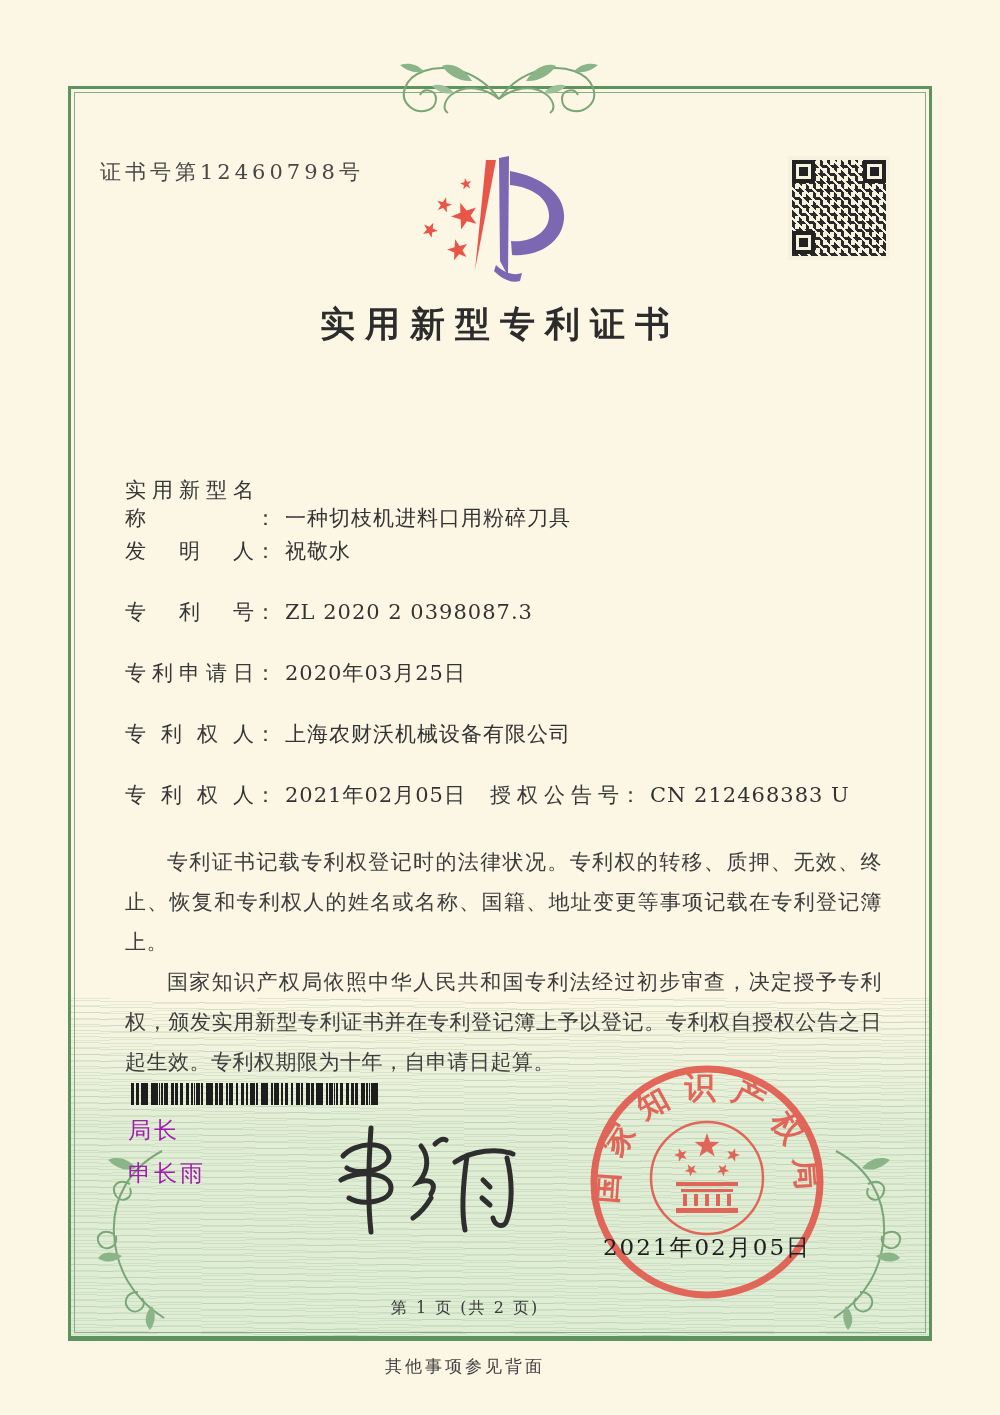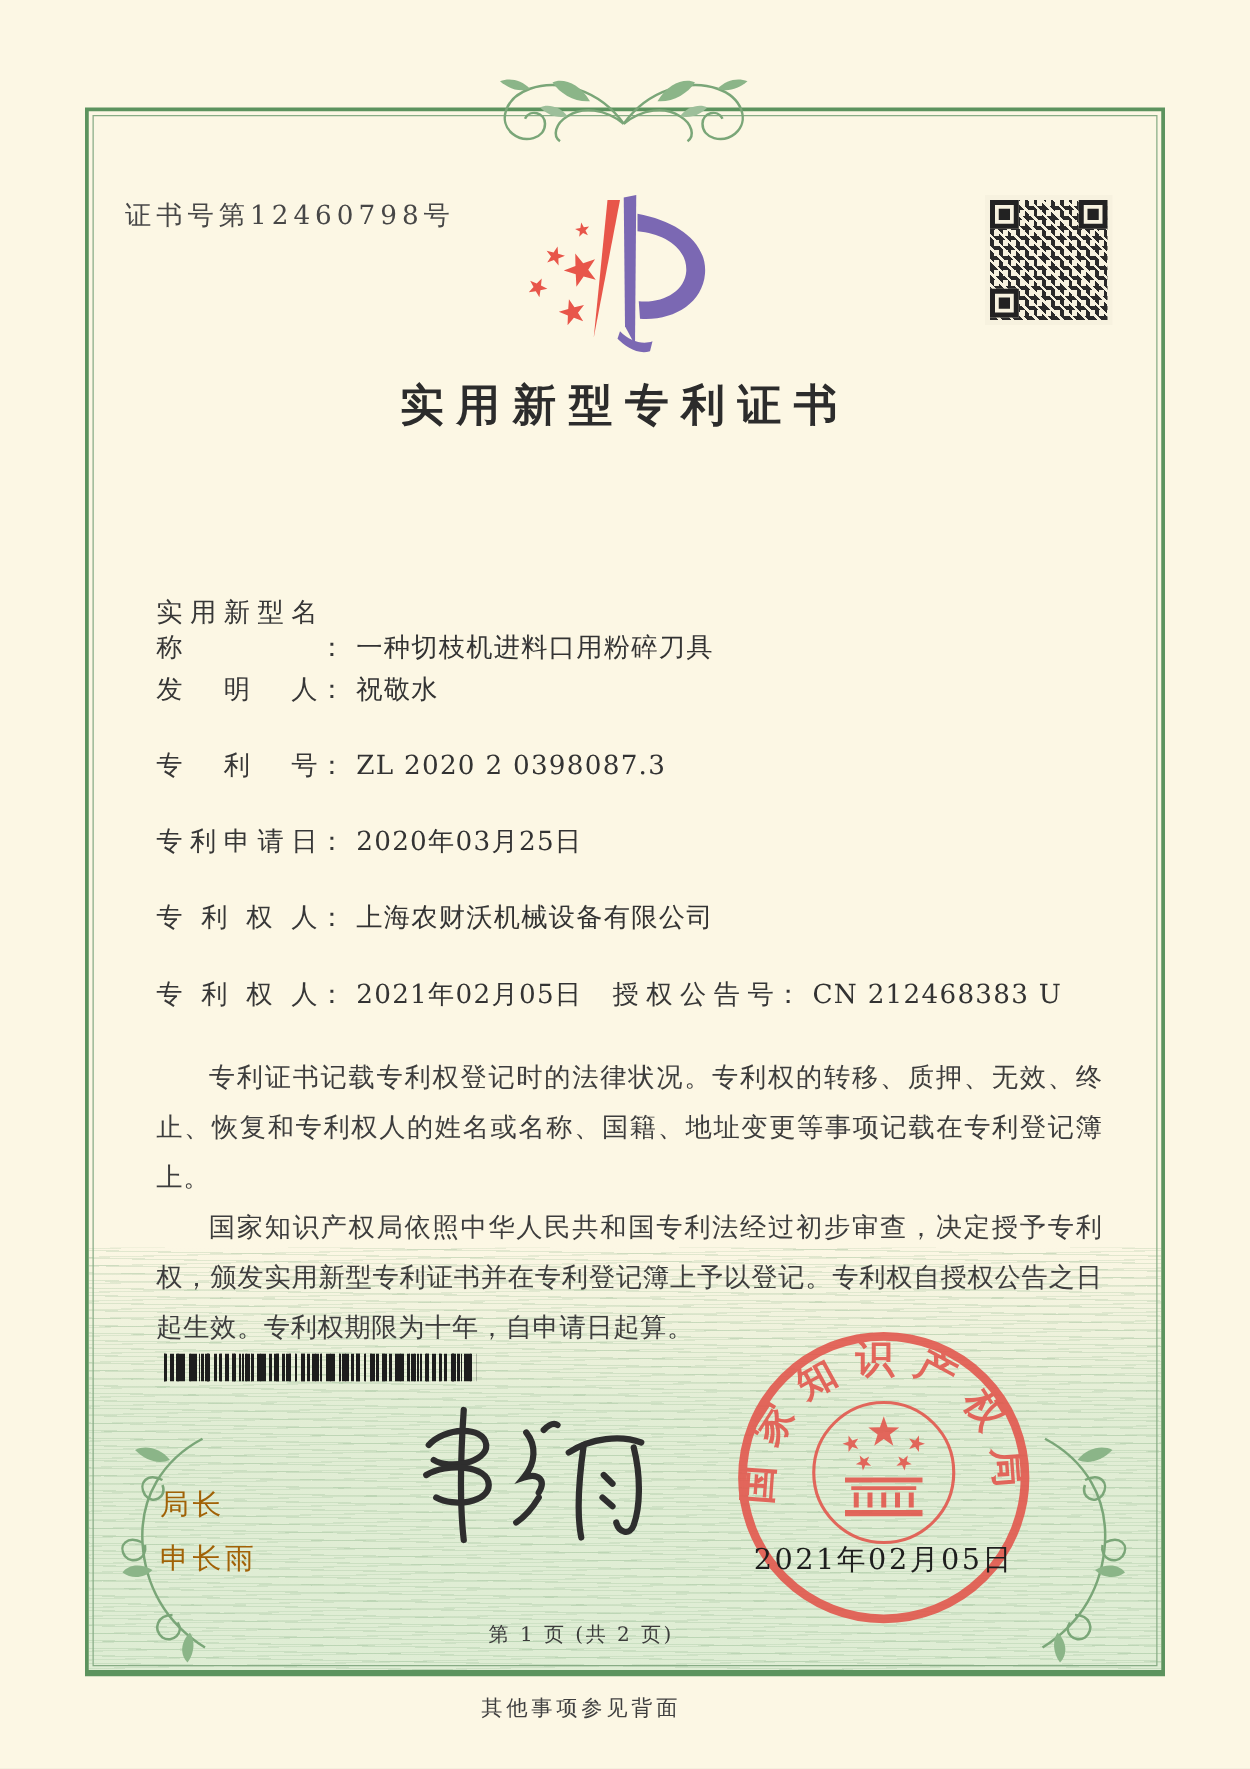--- a/index.html
+++ b/index.html
@@ -61,21 +61,21 @@
   }
   .paras p{margin:0;text-indent:2em;}
   
   .barcode{
     position:absolute;left:131px;top:1083px;width:250px;height:22px;z-index:4;
     background-image:
       repeating-linear-gradient(90deg,#1d1d1d 0 2px, rgba(0,0,0,0) 2px 5px),
       repeating-linear-gradient(90deg,#1d1d1d 0 1px, rgba(0,0,0,0) 1px 7px),
       repeating-linear-gradient(90deg,#1d1d1d 0 3px, rgba(0,0,0,0) 3px 11px);
   }
-  .director{position:absolute;left:128px;top:1188px;z-index:4;font-size:23px;letter-spacing:3px;color:#a16207;
+  .director{position:absolute;left:128px;top:1115px;z-index:4;font-size:23px;letter-spacing:3px;color:#a21caf;
     font-family:"DejaVu Sans","Liberation Sans",sans-serif;}
   .director .dname{margin-top:12px;}
   .signature{position:absolute;left:283px;top:1122px;width:235px;height:115px;z-index:5;}
   
   .seal{position:absolute;left:585px;top:1060px;width:244px;height:244px;z-index:5;}
   .seal-date{
     position:absolute;left:0;top:172px;width:244px;text-align:center;z-index:6;
     font-size:23px;letter-spacing:2px;color:#1e1e1e;
   }
   .pfoot{position:absolute;left:70px;top:1298px;width:790px;z-index:4;text-align:center;font-size:16px;letter-spacing:2px;color:#3a3a3a;}

